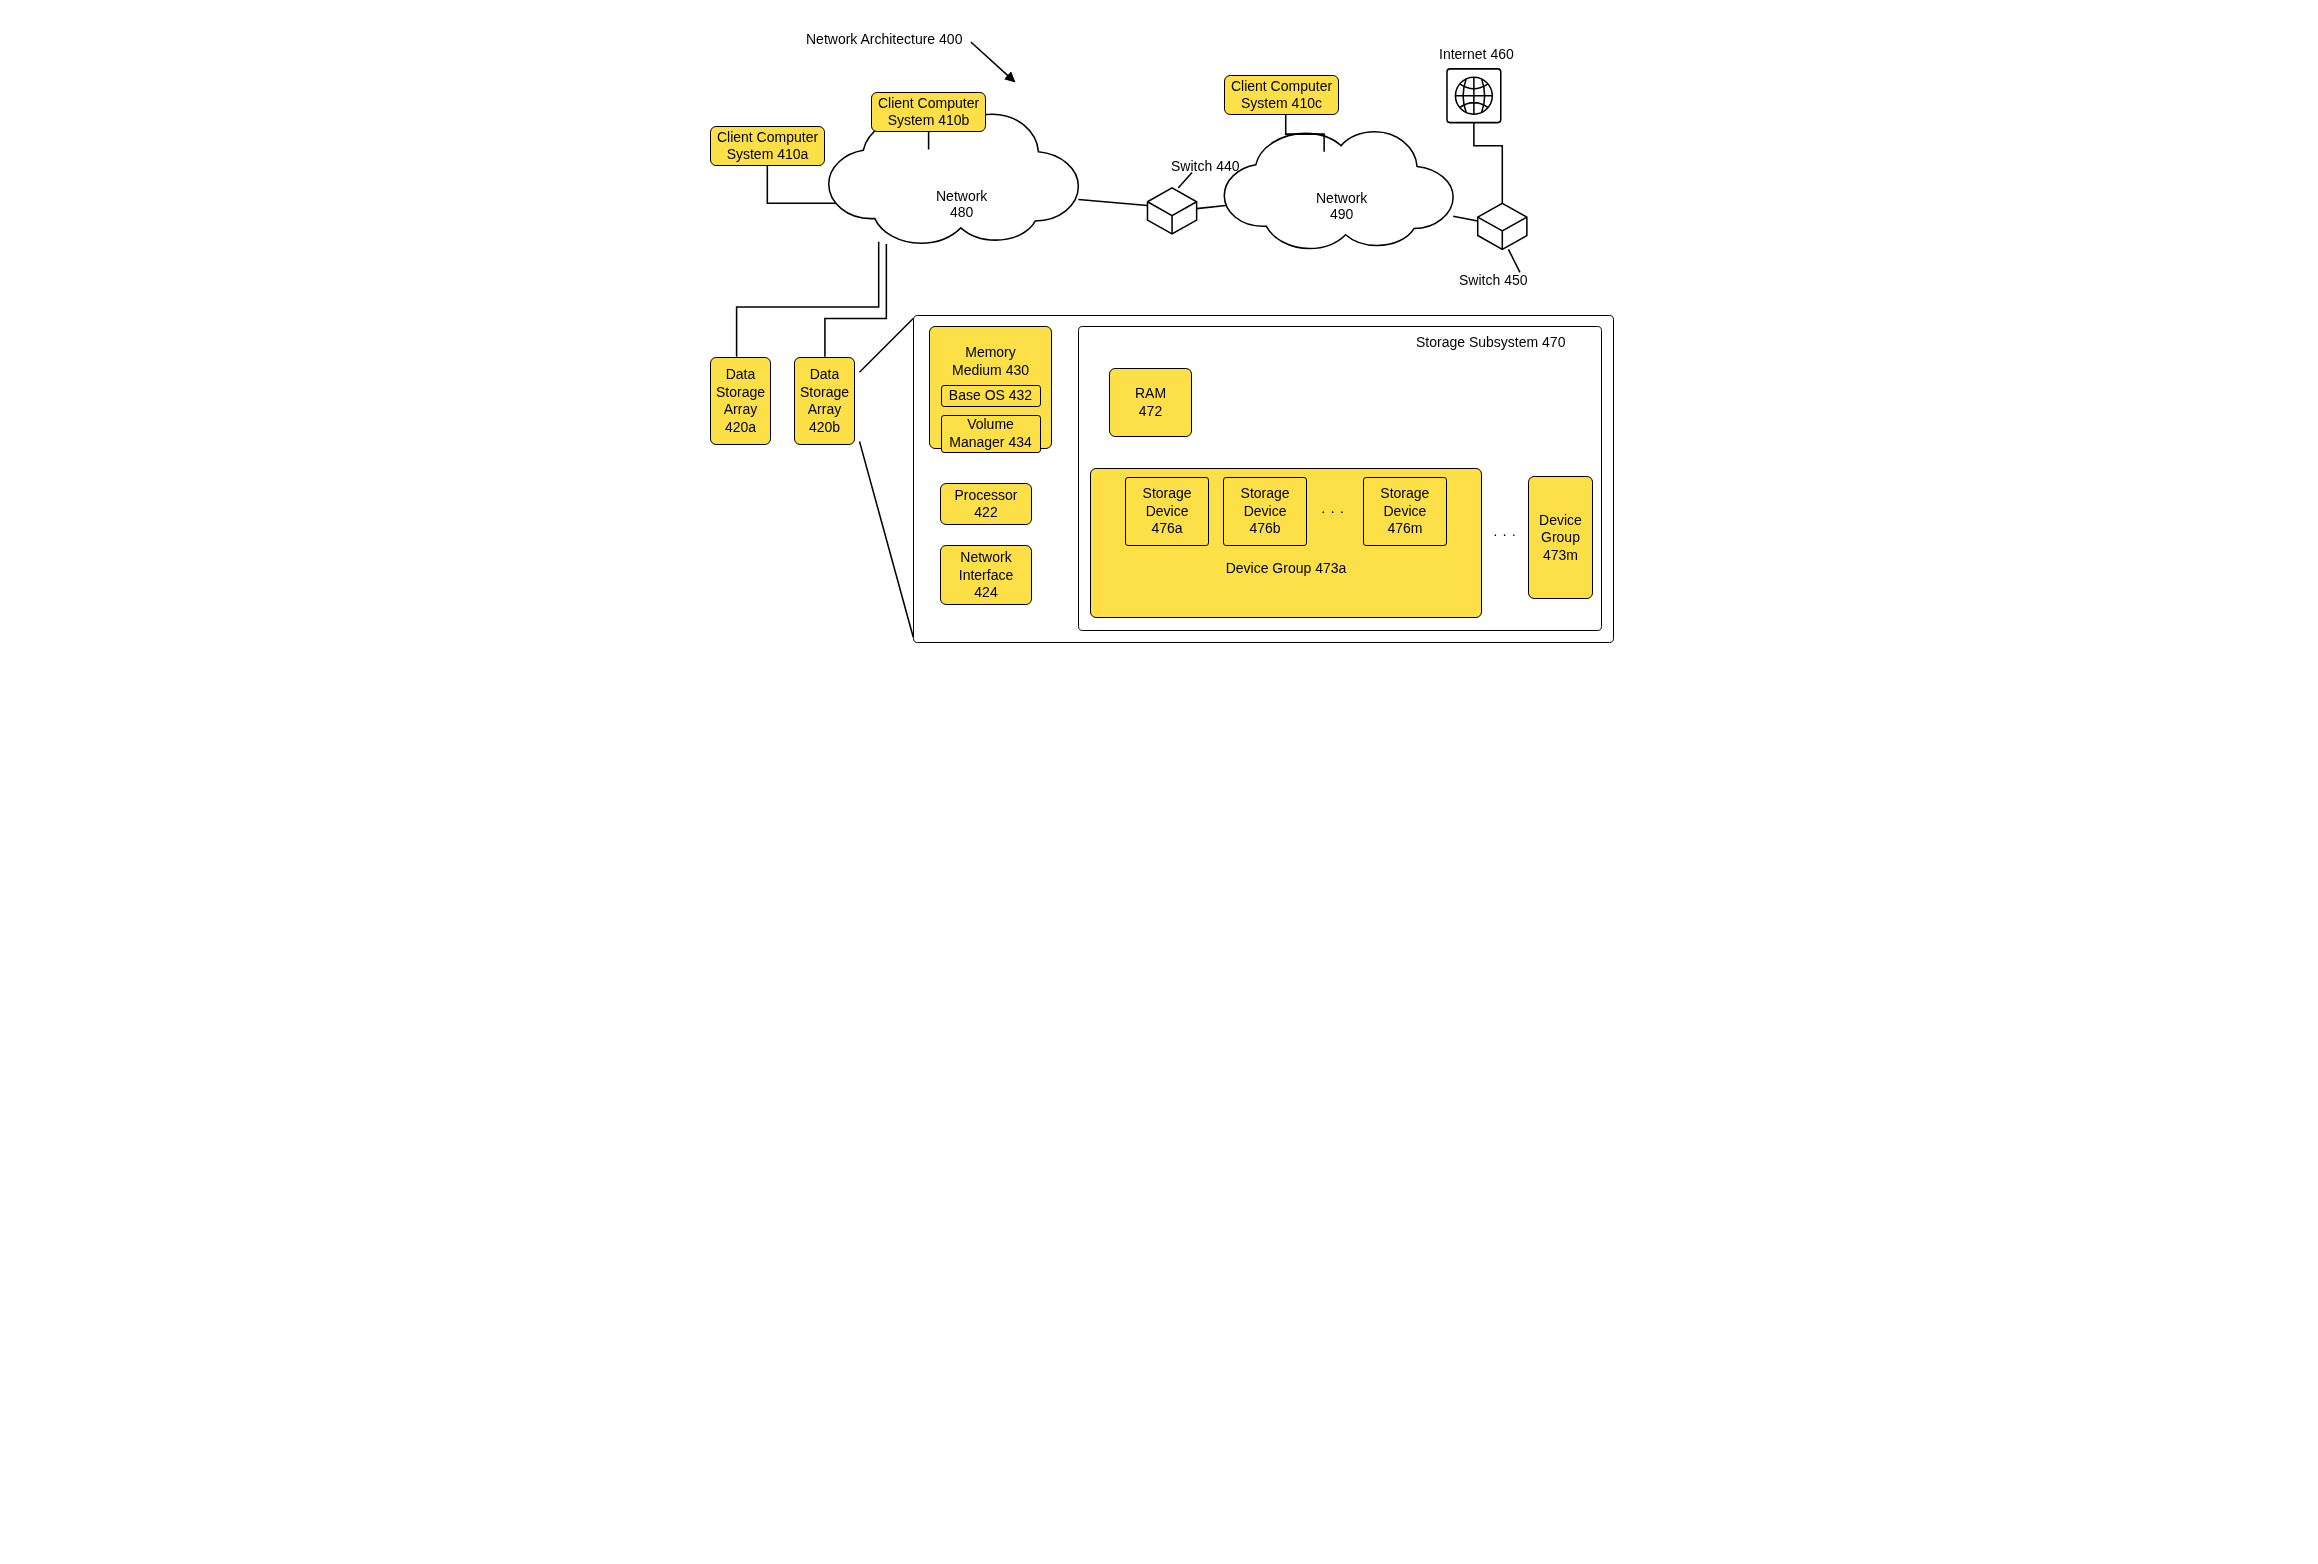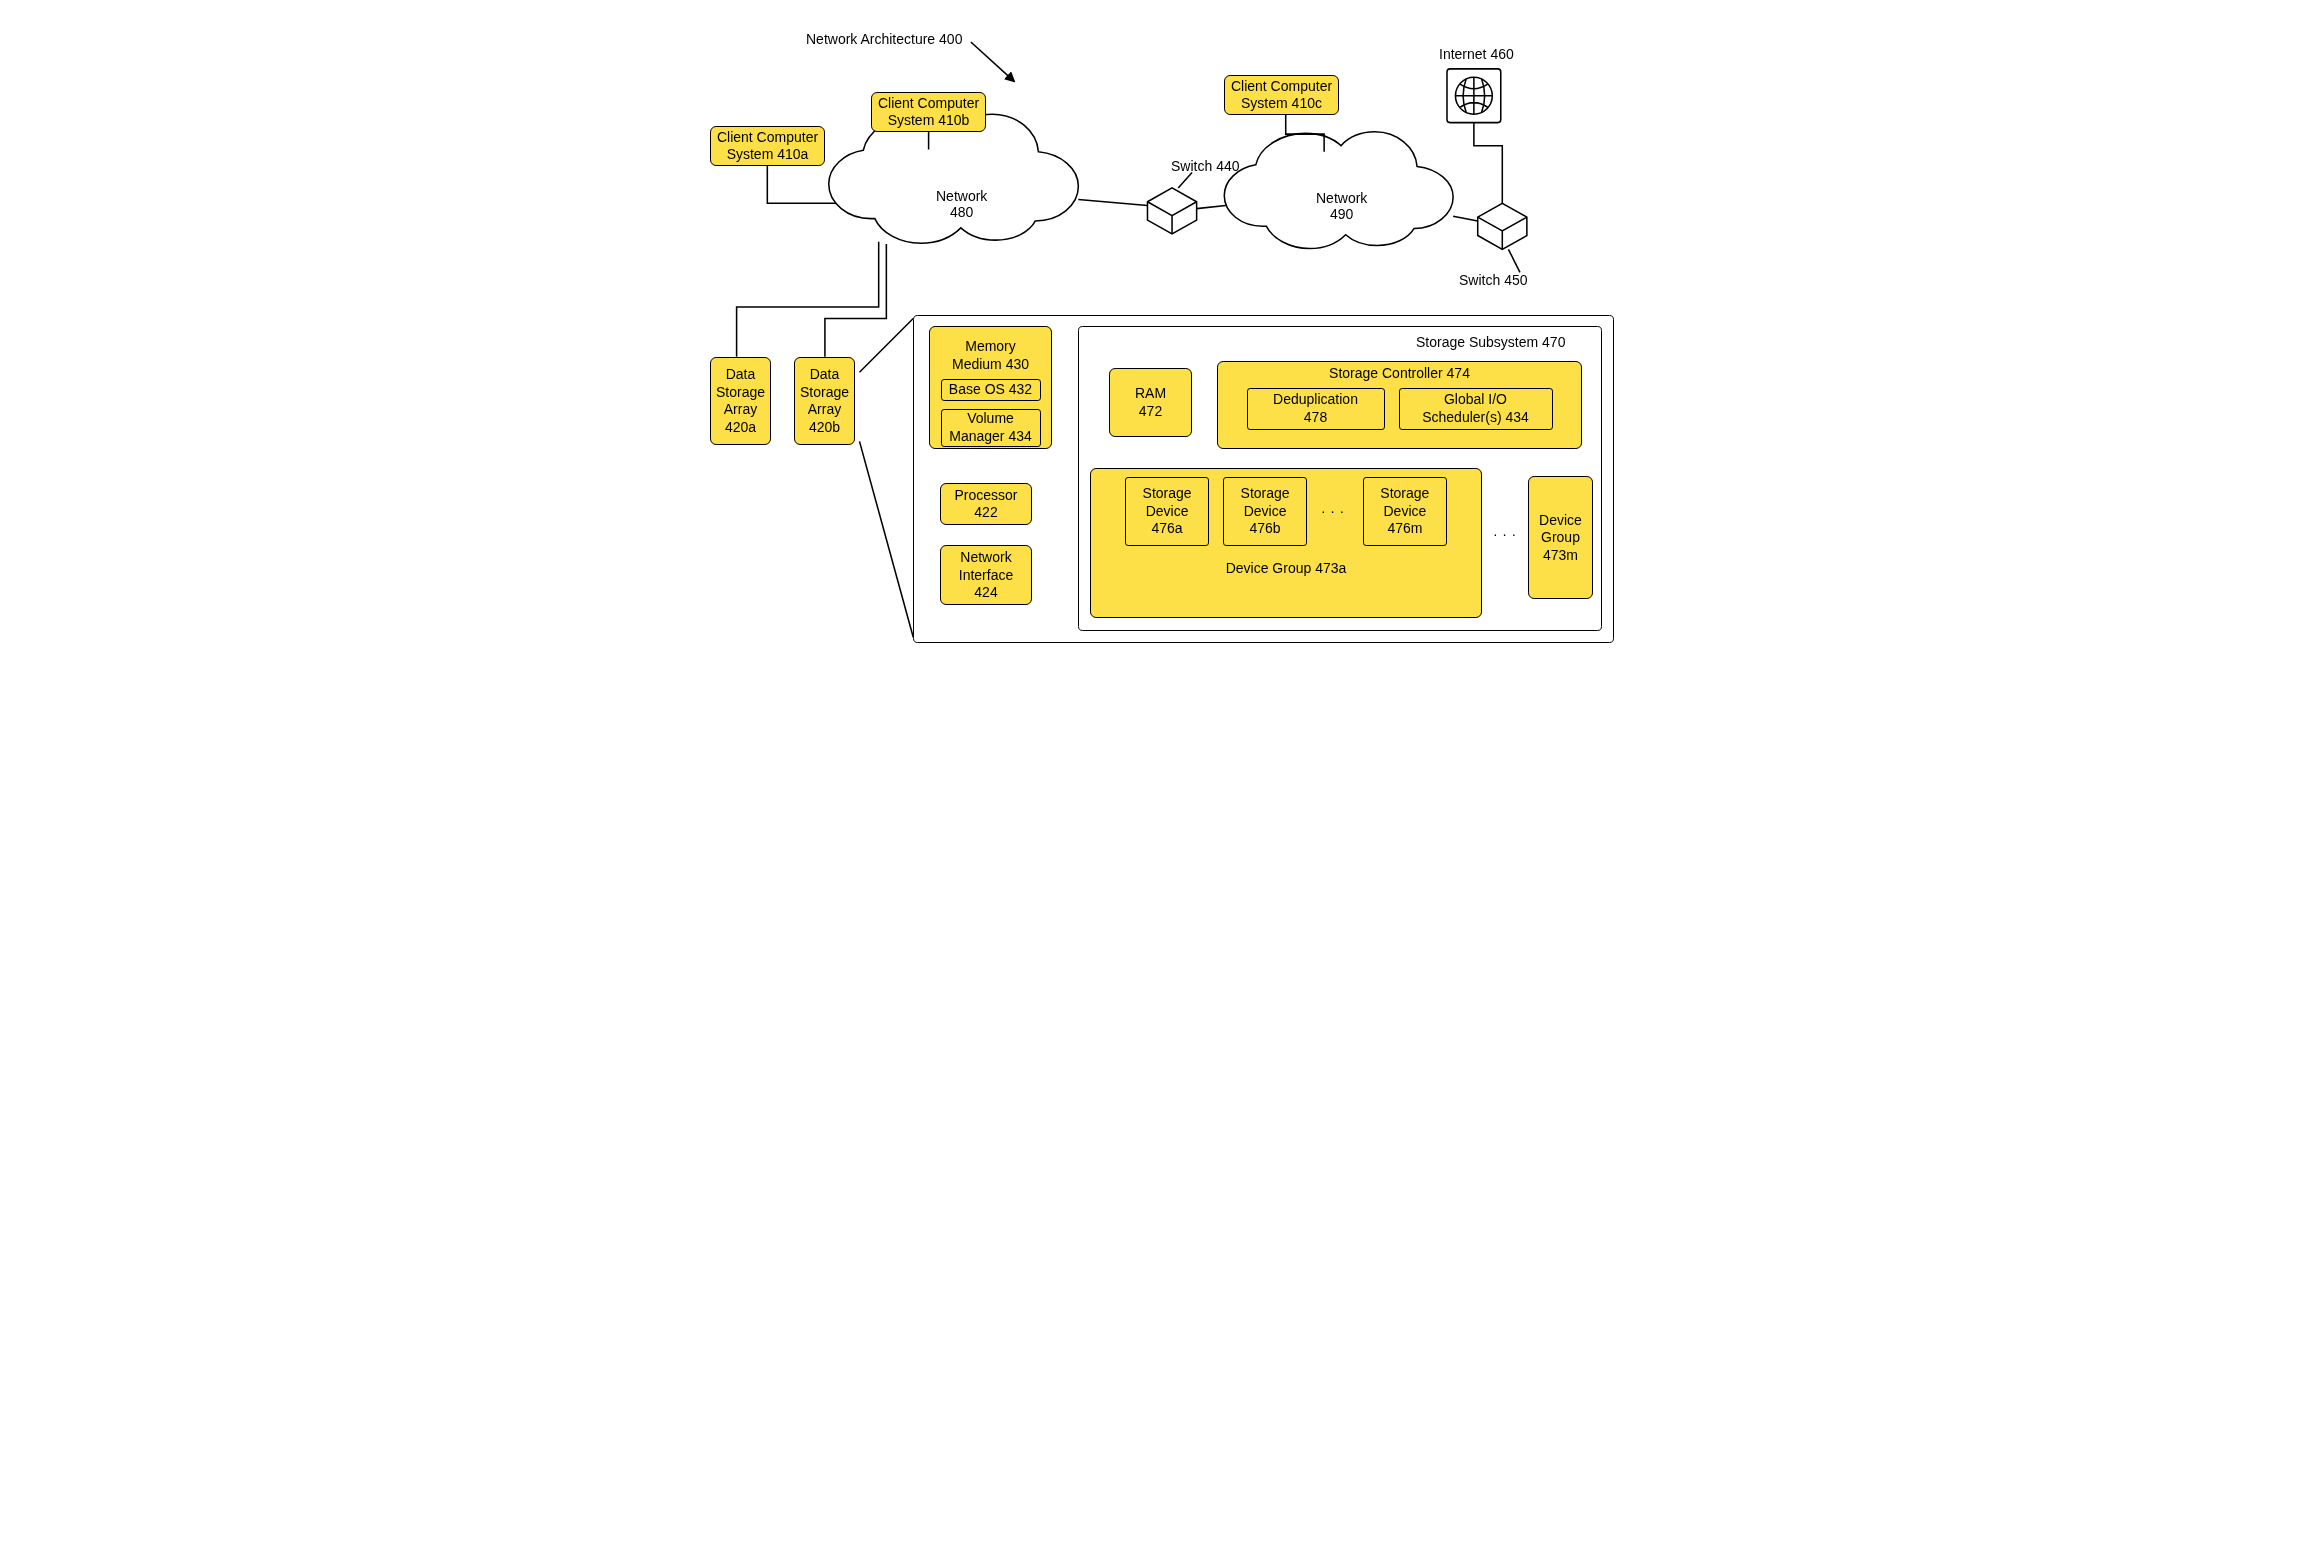--- a/index.html
+++ b/index.html
@@ -136,21 +136,21 @@
   </div>
   <div class="box" style="left:115px;top:342px;width:61px;height:88px">
     <div>Data</div>
       <div>Storage</div>
       <div>Array</div>
     <div class="undl">420b</div>
   </div>
 
   <div class="big-outer" style="left:234px;top:300px;width:699px;height:326px;border-radius:4.6px"></div>
 
-  <div class="box" style="left:250px;top:311px;width:123px;height:123px;justify-content:flex-start;padding-top:11px">
+  <div class="box" style="left:250px;top:311px;width:123px;height:123px;justify-content:flex-start;padding-top:17px">
     <div>Memory</div>
     <div><span>Medium </span><span class="undl">430</span></div>
     <div class="box" style="position:relative;margin-top:6.1px;width:100px;height:21.5px;border-radius:3.1px">
       <span><span>Base OS </span><span class="undl">432</span></span>
     </div>
     <div class="box" style="position:relative;margin-top:7.7px;width:100px;height:38px;border-radius:3.1px">
       <div>Volume</div>
       <div><span>Manager </span><span class="undl">434</span></div>
     </div>
   </div>
@@ -169,33 +169,20 @@
   <div class="big-outer" style="left:399px;top:311px;width:522px;height:303px;border-radius:4.6px"></div>
   <div class="label" style="left:737px;top:319px">
     <span>Storage Subsystem </span><span class="undl">470</span>
   </div>
 
   <div class="box" style="left:430px;top:353px;width:83px;height:69px">
     <div>RAM</div>
       <div class="undl">472</div>
   </div>
 
-  <div class="box" style="left:538px;top:346px;width:365px;height:88px;justify-content:flex-start;padding-top:3.1px">
-    <div><span>Storage Controller </span><span class="undl">474</span></div>
-    <div style="display:flex;gap:14px;margin-top:4.6px">
-      <div class="box" style="position:relative;width:138px;height:42px;border-radius:3.1px">
-        <div>Deduplication</div>
-          <div class="undl">478</div>
-      </div>
-      <div class="box" style="position:relative;width:154px;height:42px;border-radius:3.1px">
-        <div>Global I/O</div>
-        <div><span>Scheduler(s) </span><span class="undl">434</span></div>
-      </div>
-    </div>
-  </div>
 
   <div class="box" style="left:411px;top:453px;width:392px;height:150px;justify-content:flex-start;padding-top:7.7px">
     <div style="display:flex;align-items:center;gap:14px">
       <div class="box" style="position:relative;width:84px;height:69px;border-radius:3.1px">
         <div>Storage</div>
           <div>Device</div>
           <div class="undl">476a</div>
       </div>
       <div class="box" style="position:relative;width:84px;height:69px;border-radius:3.1px">
         <div>Storage</div>

